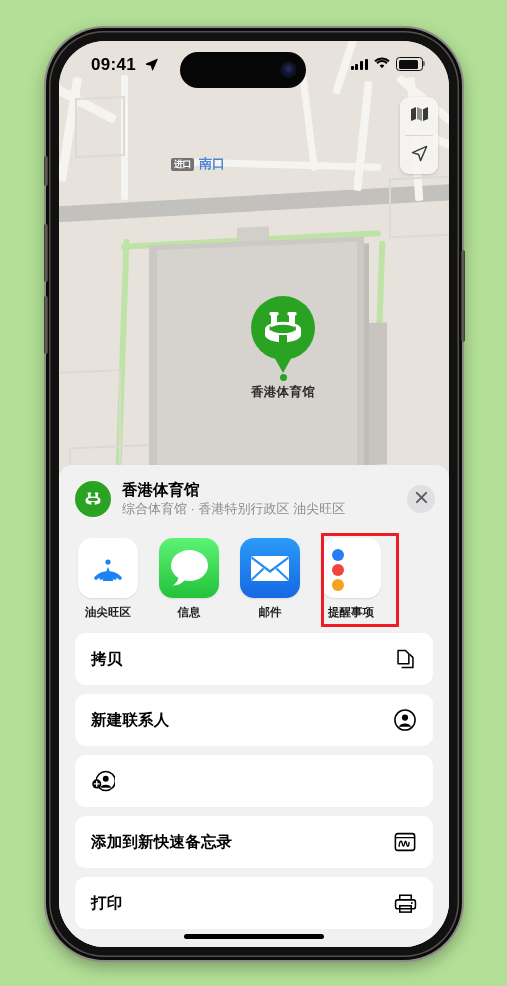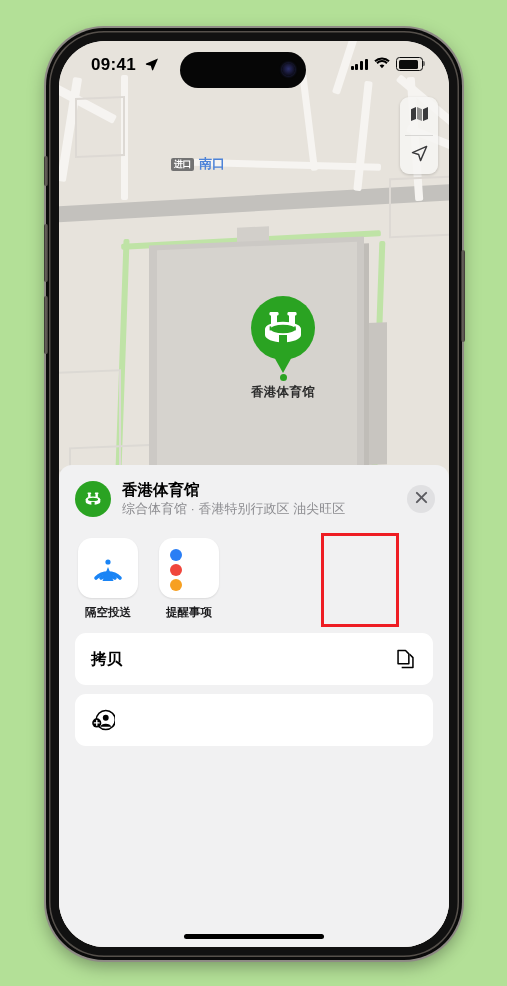--- a/index.html
+++ b/index.html
@@ -558,24 +558,43 @@
             <svg width="60" height="60" viewBox="0 0 60 60">
               <g fill="none" stroke="#1a84f5" stroke-width="3.6" stroke-linecap="round">
                 <path d="M18 40 A17 17 0 0 1 42 40"></path>
                 <path d="M23 40 A11.5 11.5 0 0 1 37 40"></path>
                 <path d="M27.5 40 A6.2 6.2 0 0 1 32.5 40"></path>
               </g>
               <circle cx="30" cy="24" r="2.6" fill="#1a84f5"></circle>
               <path d="M30 29 L24.5 43 L35.5 43 Z" fill="#1a84f5"></path>
             </svg>
           </div>
-          <div class="app-label">隔空投送</div>
-        </div>
-
-
+          <div class="app-label">油尖旺区</div>
+        </div>
+
+        <div class="app-item">
+          <div class="app-icon app-icon-messages">
+            <svg width="60" height="60" viewBox="0 0 60 60">
+              <ellipse cx="30.5" cy="27.5" rx="18.5" ry="15.5" fill="#fff"></ellipse>
+              <path d="M20 37 C19.5 43 16 46.5 13.5 47.5 C19.5 47.5 24 44.5 26 41.5 Z" fill="#fff"></path>
+            </svg>
+          </div>
+          <div class="app-label">信息</div>
+        </div>
+
+        <div class="app-item">
+          <div class="app-icon app-icon-mail">
+            <svg width="60" height="60" viewBox="0 0 60 60">
+              <rect x="11" y="18" width="38" height="25" rx="2.5" fill="#fff"></rect>
+              <path d="M11.6 19.6 L30 33.5 L48.4 19.6" fill="none" stroke="#2a8ef0" stroke-width="2.3"></path>
+              <path d="M11.6 41.8 L23.6 30.5 M48.4 41.8 L36.4 30.5" fill="none" stroke="#2a8ef0" stroke-width="2.1"></path>
+            </svg>
+          </div>
+          <div class="app-label">邮件</div>
+        </div>
 
 
         <div class="app-item">
           <div class="app-icon app-icon-reminders">
             <span class="rem-dot" style="top:11px; background:#2a7ef5"></span>
             <span class="rem-dot" style="top:26px; background:#f0463c"></span>
             <span class="rem-dot" style="top:41px; background:#f7a021"></span>
           </div>
           <div class="app-label">提醒事项</div>
         </div>
@@ -590,35 +609,72 @@
             <span class="action-label">拷贝</span>
             <span class="action-icon">
               <svg width="21" height="22" viewBox="0 0 22 23" fill="none" stroke="#000" stroke-width="1.6" stroke-linejoin="round">
                 <path d="M3.2 2.6 H11 L14.5 6.1 V16.4 H3.2 Z"></path>
                 <path d="M7 20.4 H18.8 V10.1 L15.3 6.6"></path>
               </svg>
             </span>
           </div>
         </div>
 
+        <div class="action-group">
+          <div class="action-row">
+            <span class="action-label">新建联系人</span>
+            <span class="action-icon">
+              <svg width="22" height="22" viewBox="0 0 24 24">
+                <circle cx="12" cy="12" r="11" fill="none" stroke="#000" stroke-width="1.7"></circle>
+                <circle cx="12" cy="9.4" r="3.4" fill="#000"></circle>
+                <path d="M5.4 19.4 a7 5.4 0 0 1 13.2 0" fill="#000"></path>
+              </svg>
+            </span>
+          </div>
+        </div>
 
         <div class="action-group">
           <div class="action-row">
             <span class="action-icon">
               <svg width="24" height="22" viewBox="0 0 26 24">
                 <circle cx="16" cy="12" r="10.4" fill="none" stroke="#000" stroke-width="1.7"></circle>
                 <circle cx="16" cy="9.6" r="3.2" fill="#000"></circle>
                 <path d="M9.8 19.3 a6.6 5 0 0 1 12.4 0" fill="#000"></path>
                 <circle cx="6.2" cy="15.2" r="5" fill="#000"></circle>
                 <path d="M6.2 12.6 v5.2 M3.6 15.2 h5.2" stroke="#fff" stroke-width="1.5" stroke-linecap="round"></path>
               </svg>
             </span>
           </div>
         </div>
 
-
+        <div class="action-group">
+          <div class="action-row">
+            <span class="action-label">添加到新快速备忘录</span>
+            <span class="action-icon">
+              <svg width="22" height="20" viewBox="0 0 24 22" fill="none" stroke="#000" stroke-width="1.7">
+                <rect x="1.4" y="1.8" width="21.2" height="18.4" rx="2.6"></rect>
+                <path d="M1.4 6.2 H22.6" stroke-width="1.5"></path>
+                <path d="M5.6 15.8 c0-3.4 1.3-5.6 2.4-5.6 c1.1 0 1.1 5.6 2.2 5.6 c1.1 0 1.3-5.6 2.4-5.6 c1.1 0 1.2 5.6 2.3 5.6 c1.1 0 1.5-2.2 1.5-4.2" stroke-width="1.5" stroke-linecap="round"></path>
+              </svg>
+            </span>
+          </div>
+        </div>
+
+        <div class="action-group">
+          <div class="action-row">
+            <span class="action-label">打印</span>
+            <span class="action-icon">
+              <svg width="23" height="21" viewBox="0 0 24 22" fill="none" stroke="#000" stroke-width="1.6">
+                <path d="M6 7.2 V2.4 H18 V7.2"></path>
+                <rect x="1.6" y="7.2" width="20.8" height="9.4" rx="2.2"></rect>
+                <rect x="6" y="13.4" width="12" height="6.6"></rect>
+                <circle cx="18.6" cy="10.4" r="1" fill="#000" stroke="none"></circle>
+              </svg>
+            </span>
+          </div>
+        </div>
 
       </div>
     </div>
 
     <div id="home-indicator"></div>
   </div>
 </div>
 
 </body></html>

